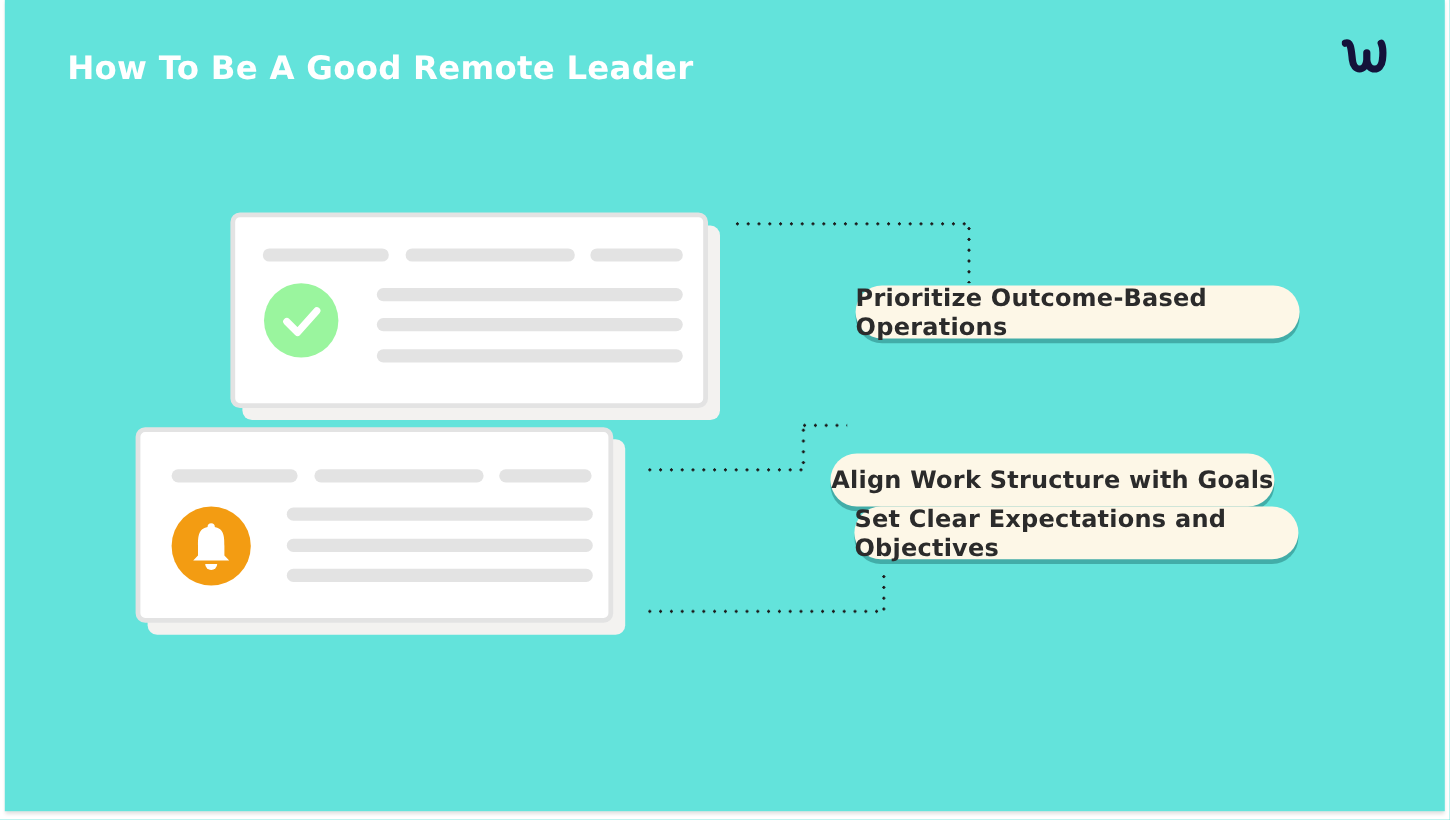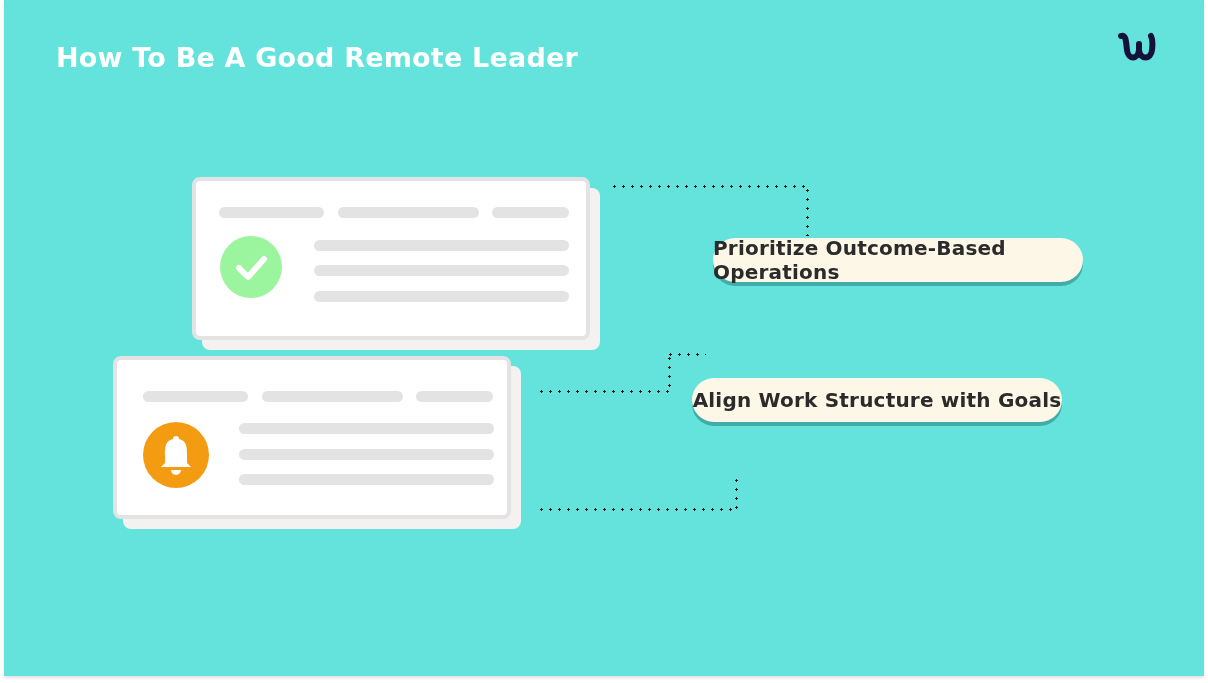--- a/index.html
+++ b/index.html
@@ -104,14 +104,17 @@
     <div class="bar" style="left:122px; top:89px; width:255px;"></div>
     <div class="bar" style="left:122px; top:114px; width:255px;"></div>
   </div>
 
   <div class="pill" style="left:709px; top:238px; width:370px;">
     <span>Prioritize Outcome-Based Operations</span>
   </div>
   <div class="pill" style="left:688px; top:330px; width:370px;margin-top:48px;">
     <span>Align Work Structure with Goals</span>
   </div>
+  <div class="pill" style="left:708px; top:422px; width:370px;">
+    <span>Set Clear Expectations and Objectives</span>
+  </div>
 
 </div>
 
 </body></html>

